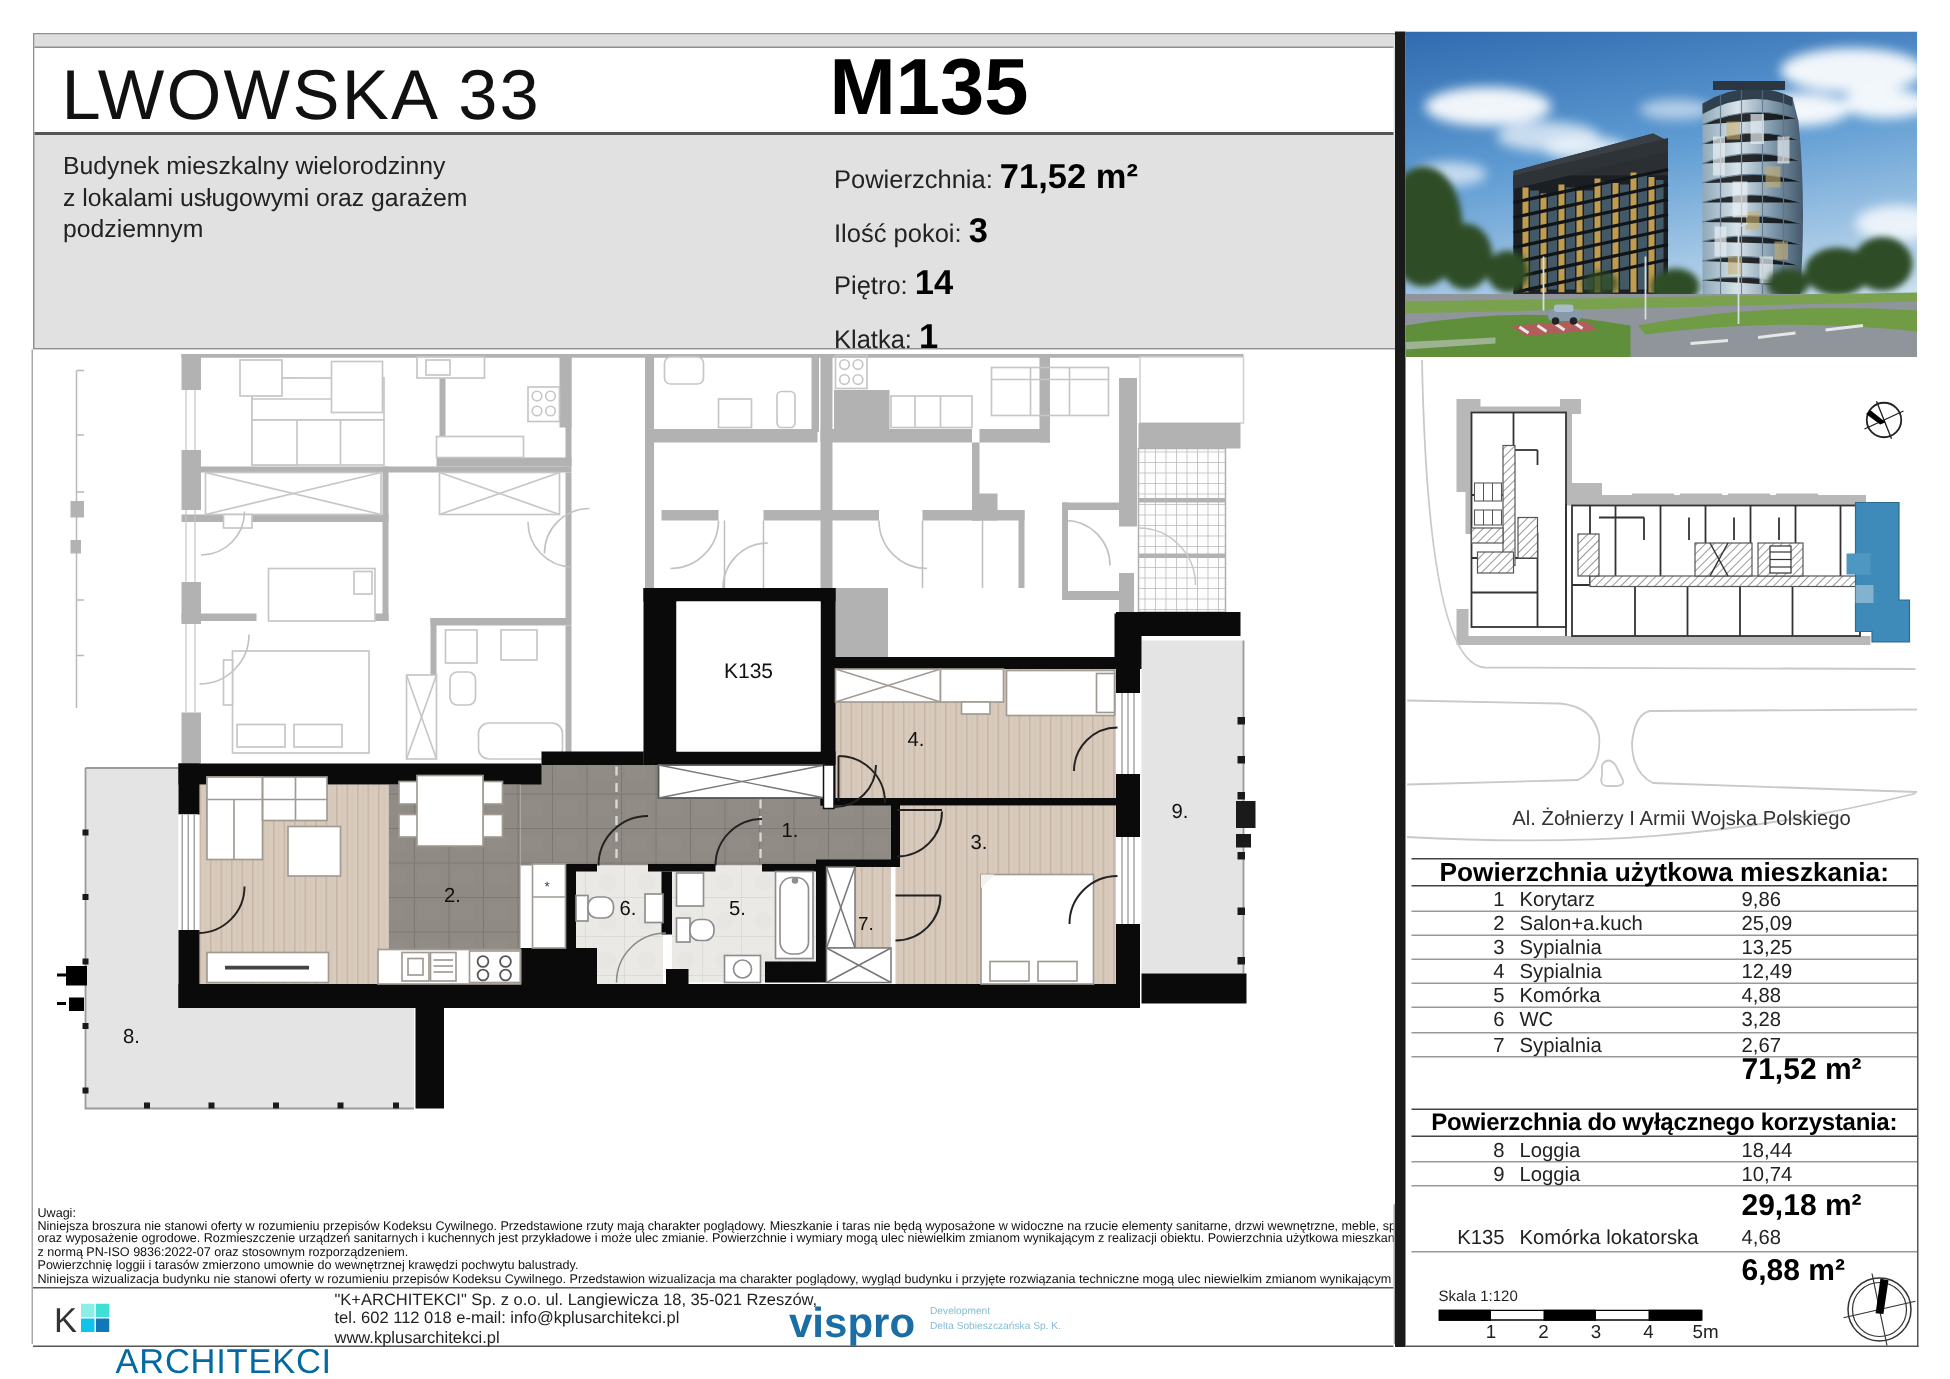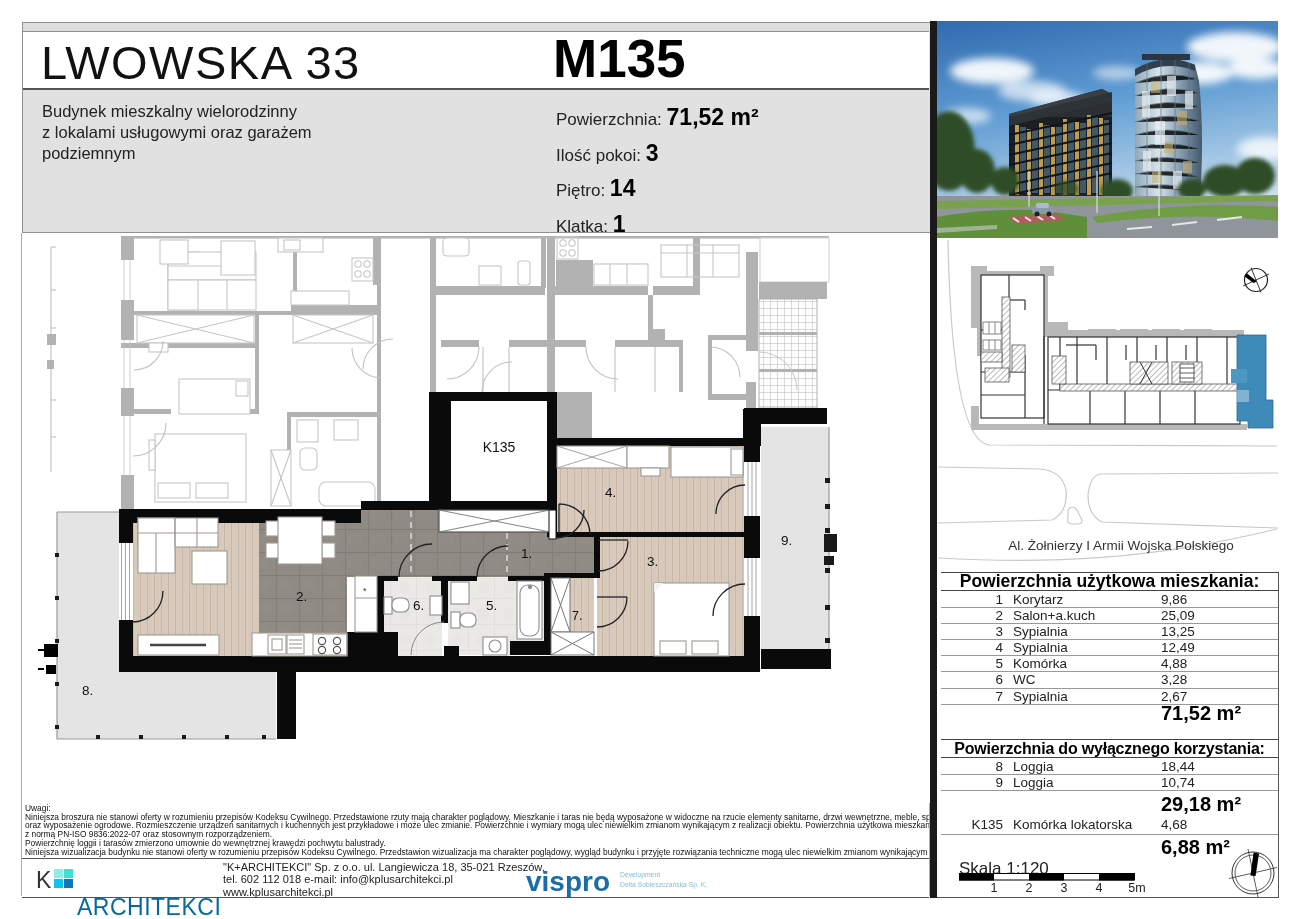--- a/index.html
+++ b/index.html
@@ -813,21 +813,21 @@
         <div style="width:62px;text-align:right;">K135</div>
         <div style="padding-left:10px;flex:1;">Komórka lokatorska</div>
         <div style="width:117px;">4,68</div>
       </div>
 </div>
 <div class="abs" style="left:1161px;top:836px;font-size:20px;font-weight:bold;color:#000;">6,88 m²</div>
 
 <div class="abs" style="left:1278px;top:572px;width:1px;height:326px;background:#555;"></div>
 <div class="abs" style="left:937px;top:897px;width:342px;height:1px;background:#555;"></div>
 
-<div class="abs" style="left:959px;top:859px;font-size:17px;color:#222;">Skala 1:120</div>
+<div class="abs" style="left:959px;top:859px;font-size:10px;color:#222;">Skala 1:120</div>
 <svg class="abs" style="left:959px;top:873px;" width="200" height="22" viewBox="0 0 200 22">
   <rect x="0.5" y="0.5" width="175" height="6.5" fill="#fff" stroke="#000" stroke-width="1"></rect>
   <rect x="0" y="0" width="35" height="7.5" fill="#000"></rect>
   <rect x="70" y="0" width="35" height="7.5" fill="#000"></rect>
   <rect x="140" y="0" width="35" height="7.5" fill="#000"></rect>
   <text x="35" y="19" font-size="12.5" fill="#222" text-anchor="middle">1</text>
   <text x="70" y="19" font-size="12.5" fill="#222" text-anchor="middle">2</text>
   <text x="105" y="19" font-size="12.5" fill="#222" text-anchor="middle">3</text>
   <text x="140" y="19" font-size="12.5" fill="#222" text-anchor="middle">4</text>
   <text x="178" y="19" font-size="12.5" fill="#222" text-anchor="middle">5m</text>

